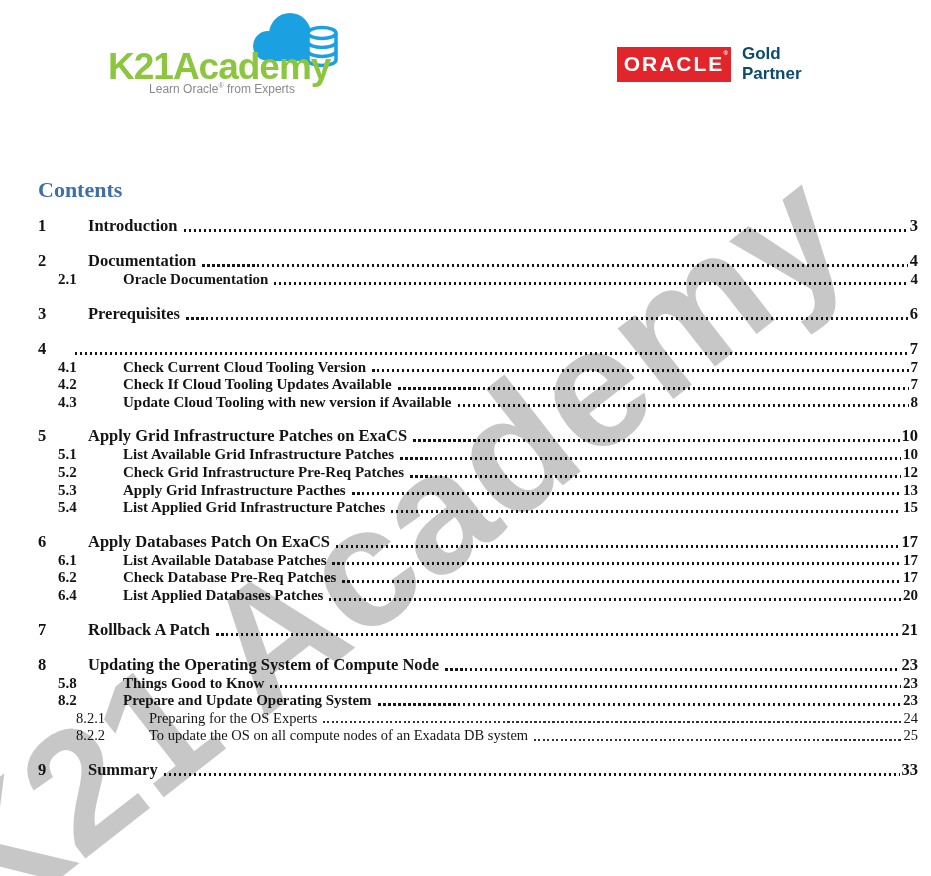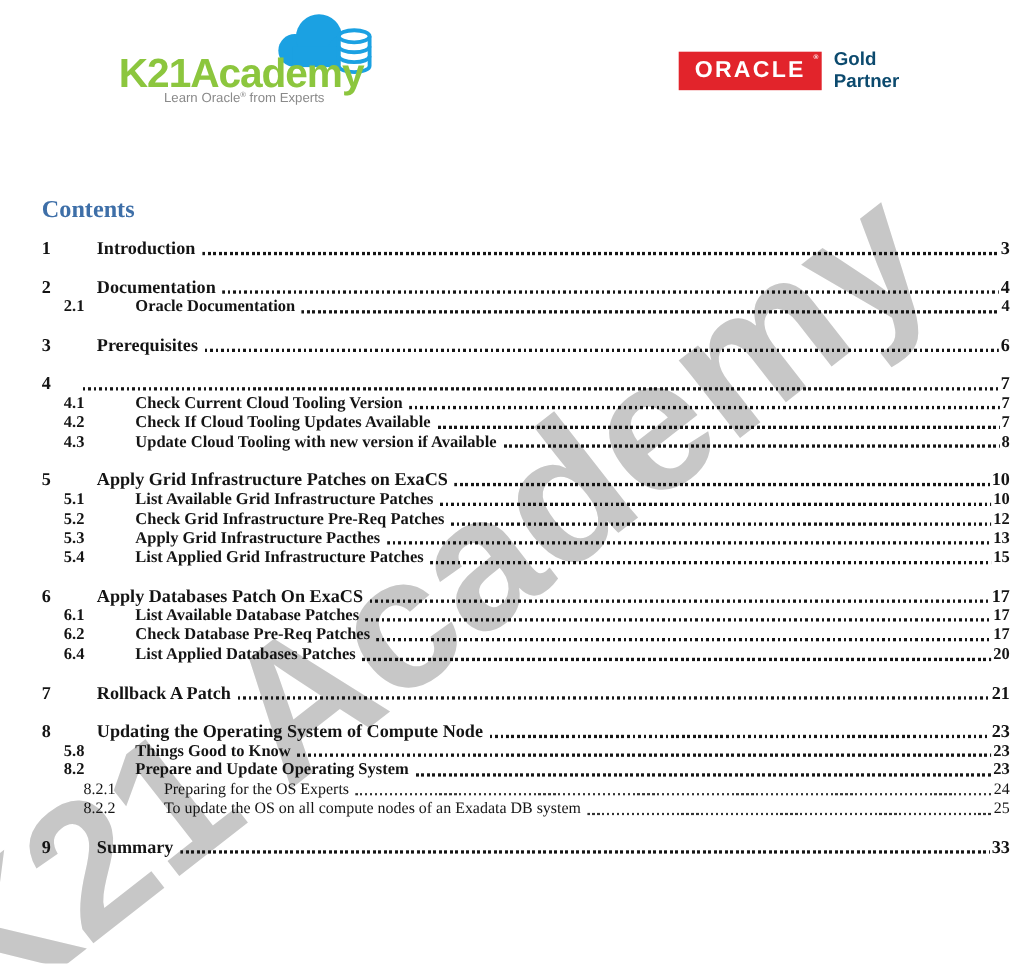--- a/index.html
+++ b/index.html
@@ -41,21 +41,21 @@
   .k21-tagline {
     position: absolute; left: 0; top: 76px; width: 232px;
     text-align: center;
     font-family: "Liberation Sans", sans-serif;
     font-size: 12px; color: #8a8a8a;
   }
   .k21-tagline sup { font-size: 7px; }
 
   .oracle-badge { position: absolute; left: 617px; top: 44px; display: flex; align-items: center; z-index: 1; }
   .oracle-box {
-    width: 130px; height: 35px; background: #e2242b;
+    width: 114px; height: 35px; background: #e2242b;
     color: #ffffff; position: relative;
     display: flex; align-items: center; justify-content: center;
     font-family: "Liberation Sans", sans-serif;
     font-weight: bold; font-size: 21px; letter-spacing: 2px;
   }
   .oracle-reg { position: absolute; right: 3px; top: 3px; font-size: 6px; letter-spacing: 0; }
   .oracle-level {
     margin-left: 11px;
     font-family: "Liberation Sans", sans-serif;
     font-weight: bold; font-size: 17px; line-height: 20px; color: #0c4a6e;

